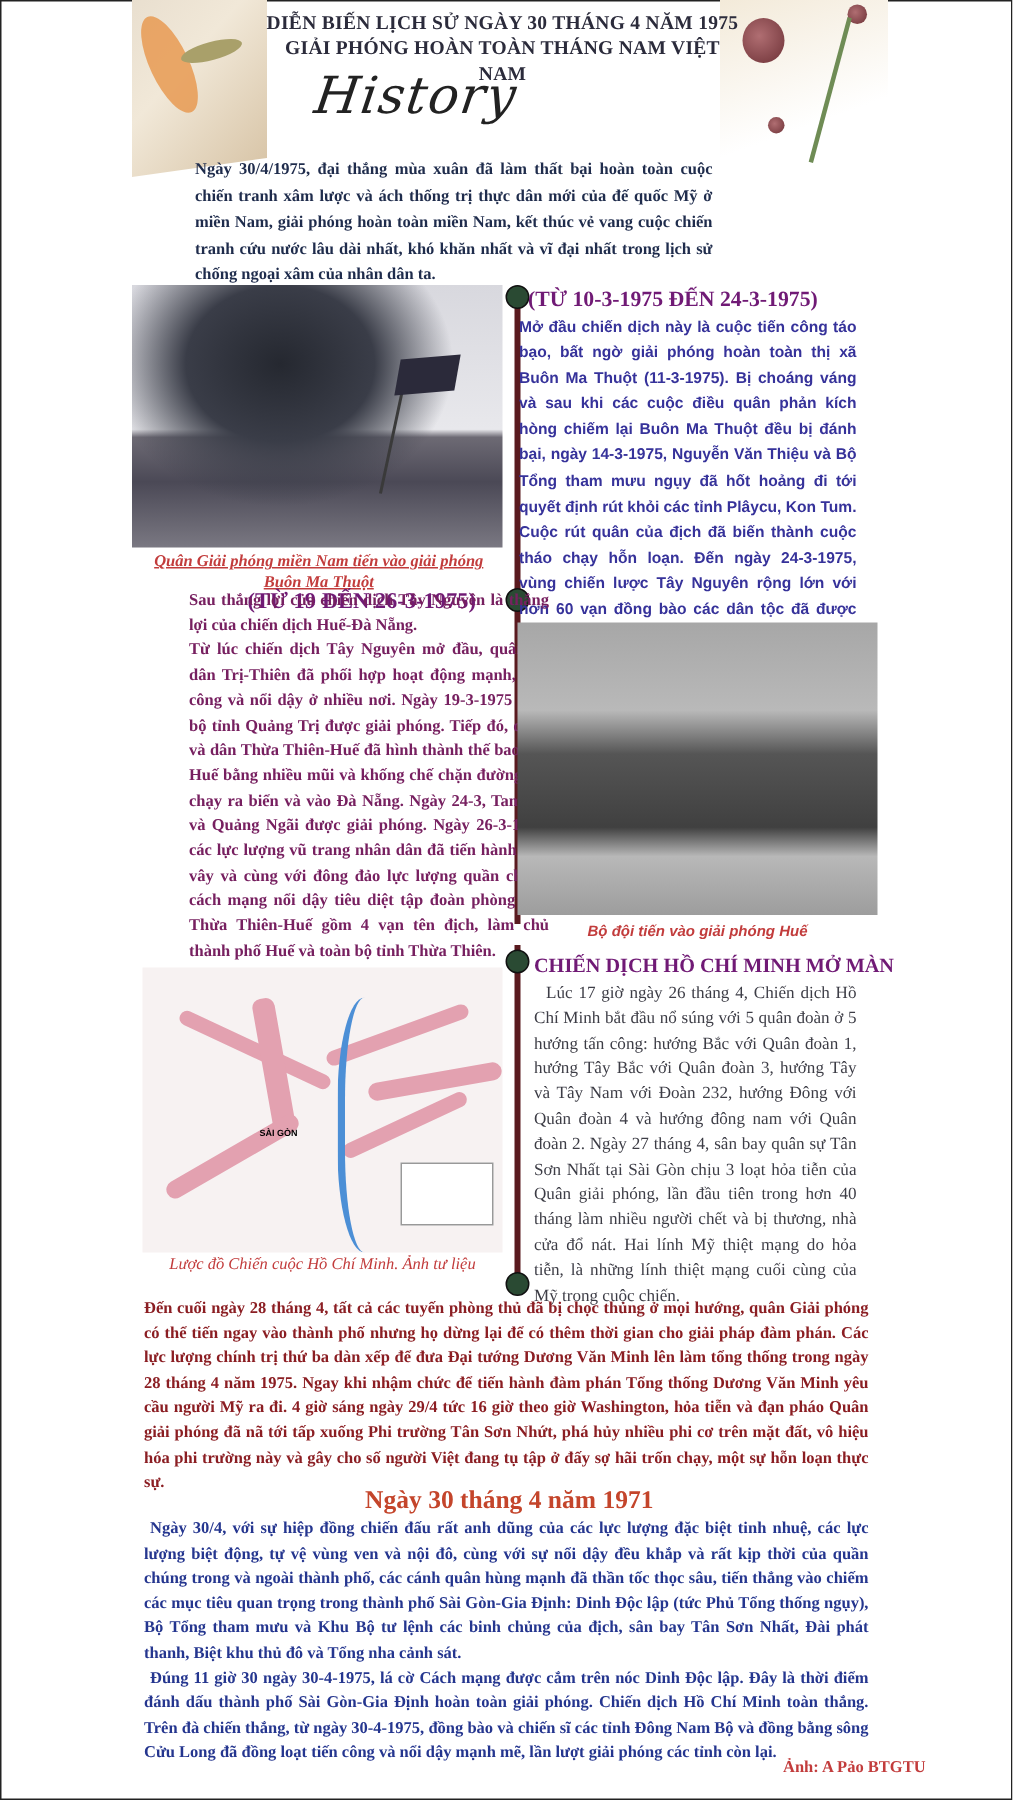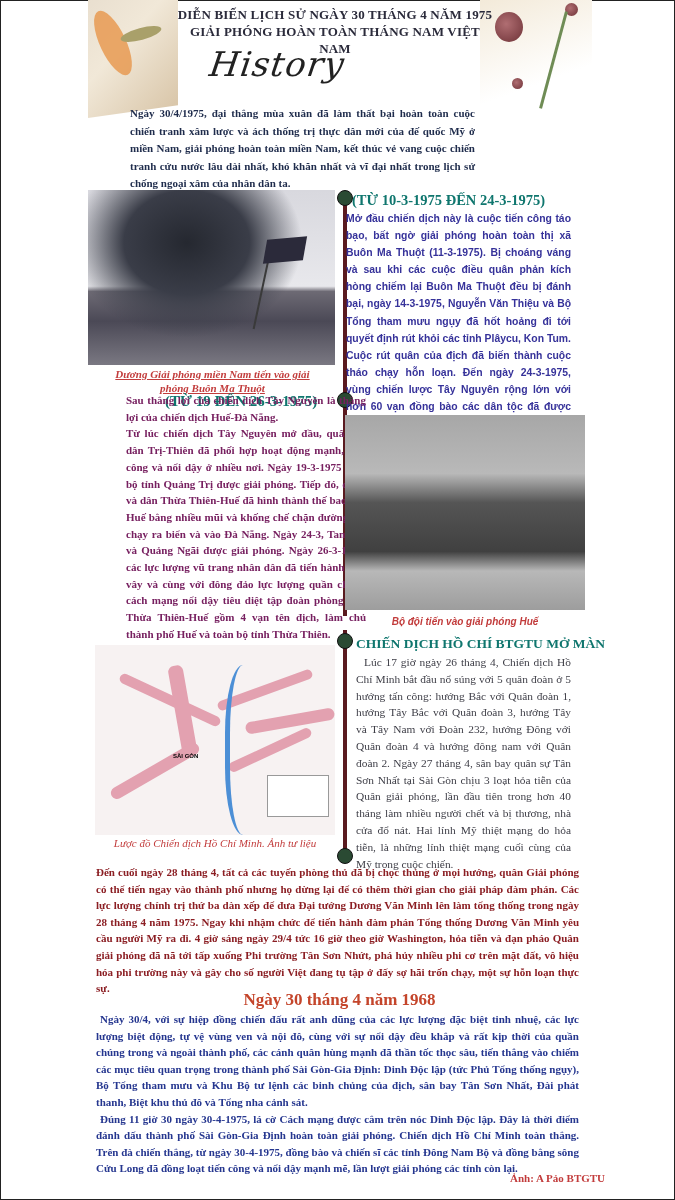--- a/index.html
+++ b/index.html
@@ -22,28 +22,28 @@
   .photo{position:absolute;overflow:hidden;}
   .p1{left:88px;top:190px;width:247px;height:175px;
     background:radial-gradient(ellipse at 40% 30%,#252830 0%,#3a3d48 30%,transparent 55%),
       linear-gradient(#d8d8de 0%,#e8e8ec 55%,#6d6a74 58%,#4b4956 75%,#7a7882 100%);}
   .flag{position:absolute;left:265px;top:238px;width:40px;height:24px;background:#2b2a3a;transform:skew(-10deg,-5deg);}
   .pole{position:absolute;left:262px;top:240px;width:2px;height:90px;background:#3a3a3a;transform:rotate(12deg);}
   .p2{left:345px;top:415px;width:240px;height:195px;
     background:linear-gradient(#a7a7a7 0%,#b9b9b9 30%,#555 45%,#404040 70%,#b8b8b8 80%,#9d9d9d 100%);}
   .p3{left:95px;top:645px;width:240px;height:190px;background:#f7f2f2;}
   .cap{position:absolute;font-style:italic;font-weight:bold;color:#c23c3c;text-align:center;font-size:11px;line-height:14px;}
-  .sec-h{position:absolute;font-weight:bold;font-size:14.5px;color:#0f766e;}
+  .sec-h{position:absolute;font-weight:bold;font-size:14.5px;color:#701a75;}
   .blue-sans{position:absolute;font-family:"Liberation Sans",sans-serif;font-weight:bold;font-size:10.4px;line-height:17.1px;color:#36329a;text-align:justify;}
   .purple{position:absolute;font-weight:bold;font-size:11px;line-height:16.7px;color:#772060;text-align:justify;}
   .grey{position:absolute;font-size:11.4px;line-height:16.8px;color:#3d3d46;text-align:justify;}
   .red{position:absolute;font-weight:bold;font-size:11px;line-height:16.6px;color:#8b1e23;text-align:justify;}
   .date-h{position:absolute;left:88px;width:503px;text-align:center;font-weight:bold;font-size:17px;color:#c4452b;}
   .blue{position:absolute;font-weight:bold;font-size:11px;line-height:16.6px;color:#25368f;text-align:justify;}
-  .credit{position:absolute;font-weight:bold;font-size:11px;color:#c23c3c;}
+  .credit{position:absolute;font-weight:bold;font-size:11px;color:#c23c3c;margin-left:12px;}
   .mapline{position:absolute;background:#e3a1b0;border-radius:6px;}
   .river{position:absolute;border-left:5px solid #4c8fd6;border-radius:40%;}
 </style>
 </head>
 <body>
 
 <div class="frame"></div>
 
 <div class="deco-left"></div>
 <div class="leaf1"></div>
@@ -66,50 +66,50 @@
 <div class="tline" style="top:630px;height:225px;"></div>
 <div class="dot" style="left:337px;top:190px;"></div>
 <div class="dot" style="left:337px;top:392px;"></div>
 <div class="dot" style="left:337px;top:633px;"></div>
 <div class="dot" style="left:337px;top:848px;"></div>
 
 <div class="photo p1">
 </div>
 <div class="pole"></div>
 <div class="flag"></div>
-<div class="cap" style="left:100px;top:367px;width:225px;text-decoration:underline;">Dương Giải phóng miền Nam tiến vào giải phóng Buôn Ma Thuột</div>
+<div class="cap" style="left:100px;top:367px;width:225px;text-decoration:underline;">Quân Giải phóng miền Nam tiến vào giải phóng Buôn Ma Thuột</div>
 
 <div class="sec-h" style="left:352px;top:192px;">(TỪ 10-3-1975 ĐẾN 24-3-1975)</div>
 <div class="blue-sans" style="left:346px;top:210px;width:225px;">Mở đầu chiến dịch này là cuộc tiến công táo bạo, bất ngờ giải phóng hoàn toàn thị xã Buôn Ma Thuột (11-3-1975). Bị choáng váng và sau khi các cuộc điều quân phản kích hòng chiếm lại Buôn Ma Thuột đều bị đánh bại, ngày 14-3-1975, Nguyễn Văn Thiệu và Bộ Tổng tham mưu ngụy đã hốt hoảng đi tới quyết định rút khỏi các tỉnh Plâycu, Kon Tum. Cuộc rút quân của địch đã biến thành cuộc tháo chạy hỗn loạn. Đến ngày 24-3-1975, vùng chiến lược Tây Nguyên rộng lớn với hơn 60 vạn đồng bào các dân tộc đã được giải phóng, 12 vạn quân địch đã bị tiêu diệt.</div>
 
 <div class="sec-h" style="left:165px;top:393px;font-size:15px;">(TỪ 19 ĐẾN 26-3-1975)</div>
 <div class="purple" style="left:94px;top:392px;width:240px;margin-left:32px;">
   <div>Sau thắng lợi của chiến dịch Tây Nguyên là thắng lợi của chiến dịch Huế-Đà Nẵng.</div>
   <div>Từ lúc chiến dịch Tây Nguyên mở đầu, quân và dân Trị-Thiên đã phối hợp hoạt động mạnh, tiến công và nổi dậy ở nhiều nơi. Ngày 19-3-1975 toàn bộ tỉnh Quảng Trị được giải phóng. Tiếp đó, quân và dân Thừa Thiên-Huế đã hình thành thế bao vây Huế bằng nhiều mũi và khống chế chặn đường rút chạy ra biển và vào Đà Nẵng. Ngày 24-3, Tam Kỳ và Quảng Ngãi được giải phóng. Ngày 26-3-1975, các lực lượng vũ trang nhân dân đã tiến hành hợp vây và cùng với đông đảo lực lượng quần chúng cách mạng nổi dậy tiêu diệt tập đoàn phòng ngự Thừa Thiên-Huế gồm 4 vạn tên địch, làm chủ thành phố Huế và toàn bộ tỉnh Thừa Thiên.</div>
 </div>
 
 <div class="photo p2"></div>
 <div class="cap" style="left:345px;top:615px;width:240px;font-family:'Liberation Sans',sans-serif;font-size:10px;font-style:italic;">Bộ đội tiến vào giải phóng Huế</div>
 
-<div class="sec-h" style="left:356px;top:636px;font-size:13.5px;">CHIẾN DỊCH HỒ CHÍ BTGTU MỞ MÀN</div>
+<div class="sec-h" style="left:356px;top:636px;font-size:13.5px;">CHIẾN DỊCH HỒ CHÍ MINH MỞ MÀN</div>
 <div class="grey" style="left:356px;top:654px;width:215px;text-indent:8px;">Lúc 17 giờ ngày 26 tháng 4, Chiến dịch Hồ Chí Minh bắt đầu nổ súng với 5 quân đoàn ở 5 hướng tấn công: hướng Bắc với Quân đoàn 1, hướng Tây Bắc với Quân đoàn 3, hướng Tây và Tây Nam với Đoàn 232, hướng Đông với Quân đoàn 4 và hướng đông nam với Quân đoàn 2. Ngày 27 tháng 4, sân bay quân sự Tân Sơn Nhất tại Sài Gòn chịu 3 loạt hỏa tiễn của Quân giải phóng, lần đầu tiên trong hơn 40 tháng làm nhiều người chết và bị thương, nhà cửa đổ nát. Hai lính Mỹ thiệt mạng do hỏa tiễn, là những lính thiệt mạng cuối cùng của Mỹ trong cuộc chiến.</div>
 
 <div class="photo p3">
   <div class="mapline" style="left:20px;top:50px;width:110px;height:10px;transform:rotate(25deg);"></div>
   <div class="mapline" style="left:80px;top:20px;width:15px;height:90px;transform:rotate(-10deg);"></div>
   <div class="mapline" style="left:120px;top:40px;width:100px;height:10px;transform:rotate(-20deg);"></div>
   <div class="mapline" style="left:150px;top:70px;width:90px;height:12px;transform:rotate(-10deg);"></div>
   <div class="mapline" style="left:10px;top:120px;width:100px;height:12px;transform:rotate(-30deg);"></div>
   <div class="mapline" style="left:130px;top:100px;width:90px;height:10px;transform:rotate(-25deg);"></div>
   <div class="river" style="left:130px;top:20px;width:40px;height:170px;"></div>
   <div style="position:absolute;left:78px;top:108px;font-size:6px;font-weight:bold;font-family:'Liberation Sans',sans-serif;">SÀI GÒN</div>
   <div style="position:absolute;right:6px;bottom:18px;width:60px;height:40px;border:1px solid #999;background:#fff;"></div>
 </div>
-<div class="cap" style="left:95px;top:836px;width:240px;font-weight:normal;font-size:11px;">Lược đồ Chiến dịch Hồ Chí Minh. Ảnh tư liệu</div>
+<div class="cap" style="left:95px;top:836px;width:240px;font-weight:normal;font-size:11px;">Lược đồ Chiến cuộc Hồ Chí Minh. Ảnh tư liệu</div>
 
 <div class="red" style="left:96px;top:864px;width:483px;">Đến cuối ngày 28 tháng 4, tất cả các tuyến phòng thủ đã bị chọc thủng ở mọi hướng, quân Giải phóng có thể tiến ngay vào thành phố nhưng họ dừng lại để có thêm thời gian cho giải pháp đàm phán. Các lực lượng chính trị thứ ba dàn xếp để đưa Đại tướng Dương Văn Minh lên làm tổng thống trong ngày 28 tháng 4 năm 1975. Ngay khi nhậm chức để tiến hành đàm phán Tổng thống Dương Văn Minh yêu cầu người Mỹ ra đi. 4 giờ sáng ngày 29/4 tức 16 giờ theo giờ Washington, hỏa tiễn và đạn pháo Quân giải phóng đã nã tới tấp xuống Phi trường Tân Sơn Nhứt, phá hủy nhiều phi cơ trên mặt đất, vô hiệu hóa phi trường này và gây cho số người Việt đang tụ tập ở đấy sợ hãi trốn chạy, một sự hỗn loạn thực sự.</div>
 
-<div class="date-h" style="top:990px;">Ngày 30 tháng 4 năm 1968</div>
+<div class="date-h" style="top:990px;">Ngày 30 tháng 4 năm 1971</div>
 <div class="blue" style="left:96px;top:1011px;width:483px;">
   <div style="text-indent:4px;">Ngày 30/4, với sự hiệp đồng chiến đấu rất anh dũng của các lực lượng đặc biệt tinh nhuệ, các lực lượng biệt động, tự vệ vùng ven và nội đô, cùng với sự nổi dậy đều khắp và rất kịp thời của quần chúng trong và ngoài thành phố, các cánh quân hùng mạnh đã thần tốc thọc sâu, tiến thẳng vào chiếm các mục tiêu quan trọng trong thành phố Sài Gòn-Gia Định: Dinh Độc lập (tức Phủ Tổng thống ngụy), Bộ Tổng tham mưu và Khu Bộ tư lệnh các binh chủng của địch, sân bay Tân Sơn Nhất, Đài phát thanh, Biệt khu thủ đô và Tổng nha cảnh sát.</div>
   <div style="text-indent:4px;">Đúng 11 giờ 30 ngày 30-4-1975, lá cờ Cách mạng được cắm trên nóc Dinh Độc lập. Đây là thời điểm đánh dấu thành phố Sài Gòn-Gia Định hoàn toàn giải phóng. Chiến dịch Hồ Chí Minh toàn thắng. Trên đà chiến thắng, từ ngày 30-4-1975, đồng bào và chiến sĩ các tỉnh Đông Nam Bộ và đồng bằng sông Cửu Long đã đồng loạt tiến công và nổi dậy mạnh mẽ, lần lượt giải phóng các tỉnh còn lại.</div>
 </div>
 <div class="credit" style="left:510px;top:1172px;">Ảnh: A Pảo BTGTU</div>
 
 </body></html>

